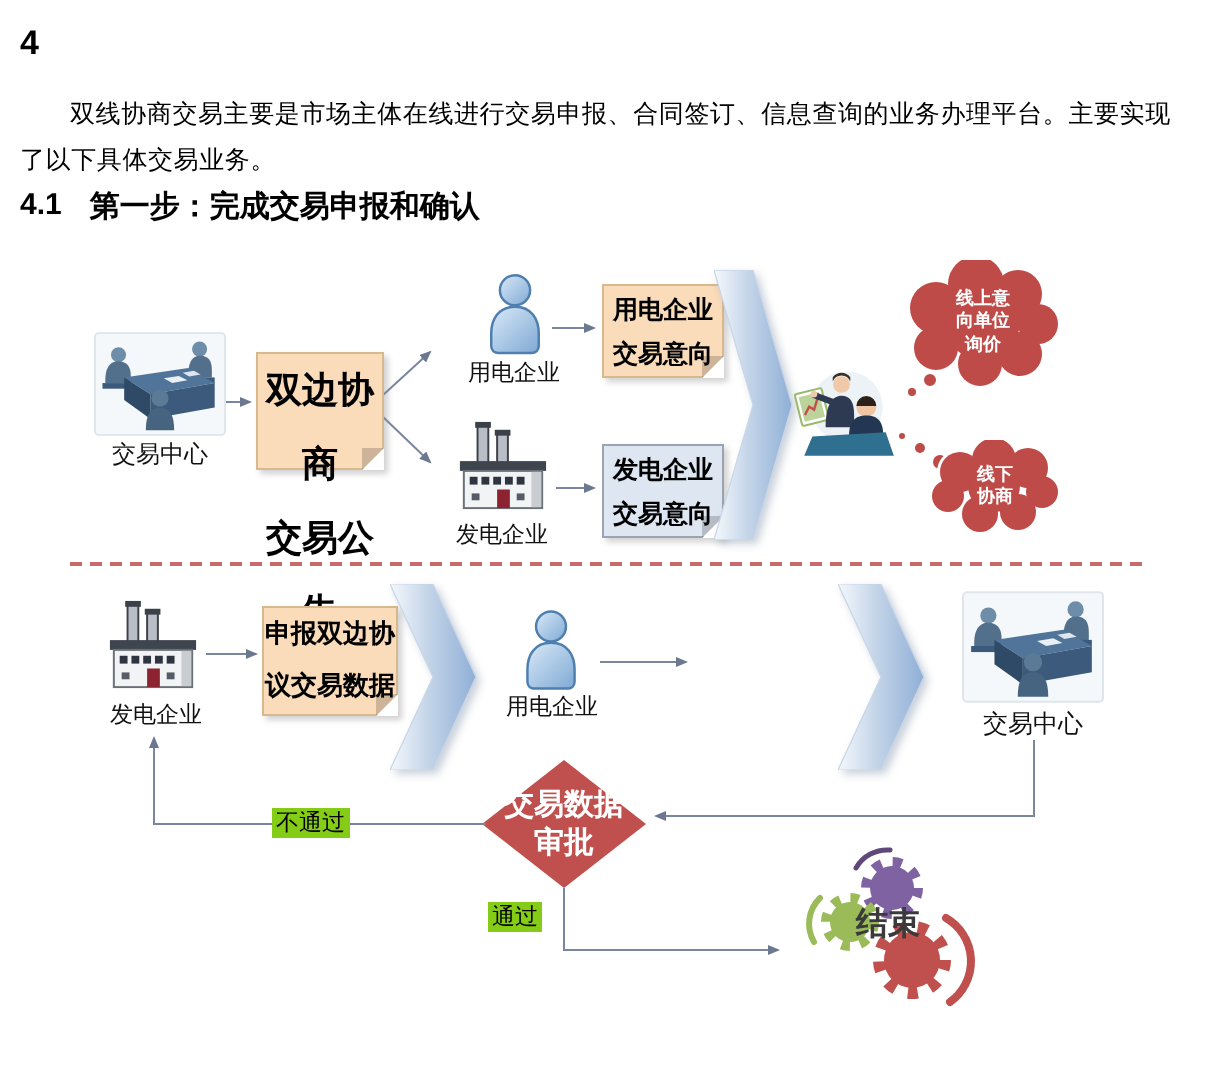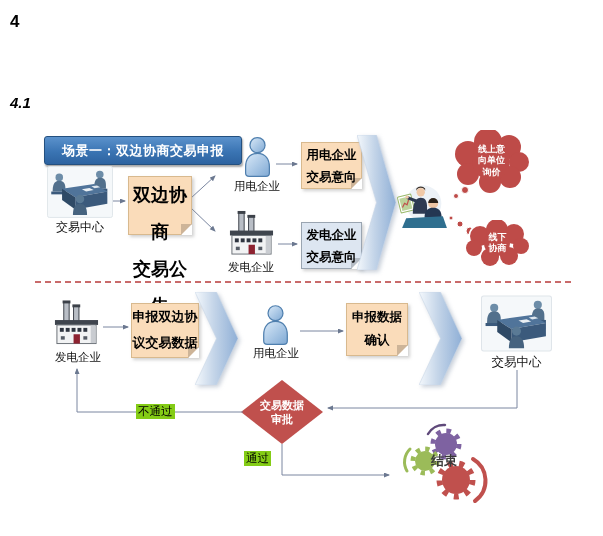--- a/index.html
+++ b/index.html
@@ -2,46 +2,46 @@
 <html><head>
 <meta charset="utf-8">
 <style>
   html,body{margin:0;padding:0;background:#fff;}
   .page{position:relative;width:603px;height:536px;background:#fff;overflow:hidden;
         font-family:"Liberation Sans",sans-serif;color:#000;}
   
   .h1{position:absolute;left:10px;top:12px;display:flex;gap:28px;font-size:17px;font-weight:bold;}
   .para{position:absolute;left:10px;top:46px;width:586px;font-size:12.5px;line-height:1.85;
         text-indent:2em;letter-spacing:.3px;}
-  .h2{position:absolute;left:10px;top:94px;display:flex;gap:14px;font-size:15px;font-weight:bold;font-style:italic;}
+  .h2{position:absolute;left:10px;top:94px;display:flex;gap:14px;font-size:15px;font-weight:bold;}
   
   .abs{position:absolute;}
   .lbl{position:absolute;text-align:center;font-size:11.5px;color:#111;}
   .banner{position:absolute;left:44px;top:136px;width:196px;height:27px;border-radius:3px;
           background:linear-gradient(180deg,#5b92cc 0%,#3a74b3 55%,#2d63a0 100%);
           border:1px solid #24507f;box-shadow:1px 2px 2px rgba(0,0,0,.35);
           color:#fff;font-weight:bold;font-size:13px;display:flex;align-items:center;justify-content:center;letter-spacing:.5px;}
   .note{position:absolute;text-align:center;font-weight:bold;font-size:12.5px;white-space:pre-line;
         box-shadow:2px 2px 3px rgba(140,140,140,.4);}
   .note::before{content:"";position:absolute;right:-1px;bottom:-1px;width:0;height:0;
         border-bottom:11px solid #fff;border-left:11px solid transparent;}
   .note::after{content:"";position:absolute;right:-1px;bottom:-1px;width:0;height:0;
         border-top:11px solid rgba(0,0,0,.18);border-right:11px solid transparent;}
   .note-peach{background:#fadcba;border:1px solid #d8b98e;}
   .note-blue{background:#dde6f1;border:1px solid #9aa5b1;}
   .divider{position:absolute;left:35px;top:281px;width:536px;border-top:2px dashed #c96a6a;}
   .diamond{position:absolute;left:241px;top:380px;width:82px;height:64px;background:#c0504d;
         clip-path:polygon(50% 0,100% 50%,50% 100%,0 50%);display:flex;align-items:center;justify-content:center;
-        color:#fff;font-weight:bold;font-size:11px;text-align:center;white-space:pre-line;line-height:1.3;
+        color:#fff;font-weight:bold;font-size:15px;text-align:center;white-space:pre-line;line-height:1.3;
         filter:drop-shadow(2px 2px 2px rgba(110,110,110,.5));}
   .tag{position:absolute;background:#84cc16;font-size:11.5px;padding:0 2px;z-index:5;}
   .bubble{position:absolute;}
   .bubble .btxt{position:absolute;left:0;right:0;color:#fff;font-weight:bold;font-size:9px;
         line-height:1.25;text-align:center;white-space:pre-line;}
-  .endlbl{position:absolute;left:424px;top:452px;width:40px;font-size:13px;font-weight:bold;
+  .endlbl{position:absolute;left:424px;top:452px;width:40px;font-size:16px;font-weight:bold;
         color:#3a3a3a;z-index:6;text-align:center;}
   svg{display:block;}
 </style>
 </head>
 <body>
 
 <div class="page">
 
   <svg width="0" height="0" style="position:absolute" aria-hidden="true">
     <defs>
@@ -110,22 +110,24 @@
         <path d="M31.6 19.6 A4.9 4.9 0 0 1 41.4 19.6 Z" fill="#2b2119"></path>
         <path d="M28 34 C28 26.5 31.5 24.2 36.5 24.2 C41.5 24.2 44.8 26.5 44.8 34 Z" fill="#243752"></path>
         <polygon points="10,34.5 46,32.5 50,44 6,44" fill="#2f6f8f"></polygon>
       </symbol>
     </defs>
   </svg>
 
   <div class="h1">
     <span>4</span>
   </div>
+  <div class="para">双线协商交易主要是市场主体在线进行交易申报、合同签订、信息查询的业务办理平台。主要实现了以下具体交易业务。</div>
   <div class="h2">
     <span>4.1</span>
+    <span>第一步：完成交易申报和确认</span>
   </div>
 
   <svg class="abs" style="left:0;top:0;z-index:1" width="603" height="536">
     <defs>
       <marker id="arr" markerWidth="7" markerHeight="6" refX="5" refY="2.5" orient="auto">
         <path d="M0,0 L6,2.5 L0,5 Z" fill="#6b7890"></path>
       </marker>
     </defs>
     <g stroke="#7a86a0" stroke-width="1" fill="none">
       <path d="M113,201 H125" marker-end="url(#arr)"></path>
@@ -141,21 +143,20 @@
     </g>
     <g fill="#be4b48" stroke="#fff" stroke-width="1">
       <circle cx="456" cy="196" r="2.5"></circle>
         <circle cx="465" cy="190" r="3.5"></circle>
       <circle cx="451" cy="218" r="2"></circle>
         <circle cx="460" cy="224" r="3"></circle>
         <circle cx="470" cy="231" r="4"></circle>
     </g>
   </svg>
 
-  <div class="banner">场景一：双边协商交易申报</div>
 
   <svg class="abs" style="left:47px;top:166px;z-index:2" width="66" height="52">
       <use href="#sym-desk"></use>
     </svg>
   <div class="lbl" style="left:47px;top:219px;width:66px;font-size:12px">交易中心</div>
 
   <div class="note note-peach" style="left:128px;top:176px;width:62px;height:57px;font-size:18px;line-height:2.05;z-index:2">双边协商
 交易公告</div>
 
   <svg class="abs" style="left:242px;top:135px;z-index:2" width="31" height="43">
@@ -246,22 +247,20 @@
 
   <svg class="abs" style="left:195px;top:292px;z-index:2;filter:drop-shadow(2px 2px 2px rgba(100,120,150,.35))" width="43" height="93">
       <use href="#sym-chevron"></use>
     </svg>
 
   <svg class="abs" style="left:260px;top:304px;z-index:2" width="31" height="41">
       <use href="#sym-person"></use>
     </svg>
   <div class="lbl" style="left:245px;top:346px;width:62px">用电企业</div>
 
-  <div class="note note-peach" style="left:346px;top:303px;width:60px;height:49px;line-height:1.85;padding-top:2px;z-index:2">申报数据
-确认</div>
 
   <svg class="abs" style="left:419px;top:292px;z-index:2;filter:drop-shadow(2px 2px 2px rgba(100,120,150,.35))" width="43" height="93">
       <use href="#sym-chevron"></use>
     </svg>
 
   <svg class="abs" style="left:481px;top:295px;z-index:2" width="71" height="57">
       <use href="#sym-desk"></use>
     </svg>
   <div class="lbl" style="left:481px;top:354px;width:71px;font-size:12.5px">交易中心</div>
 

